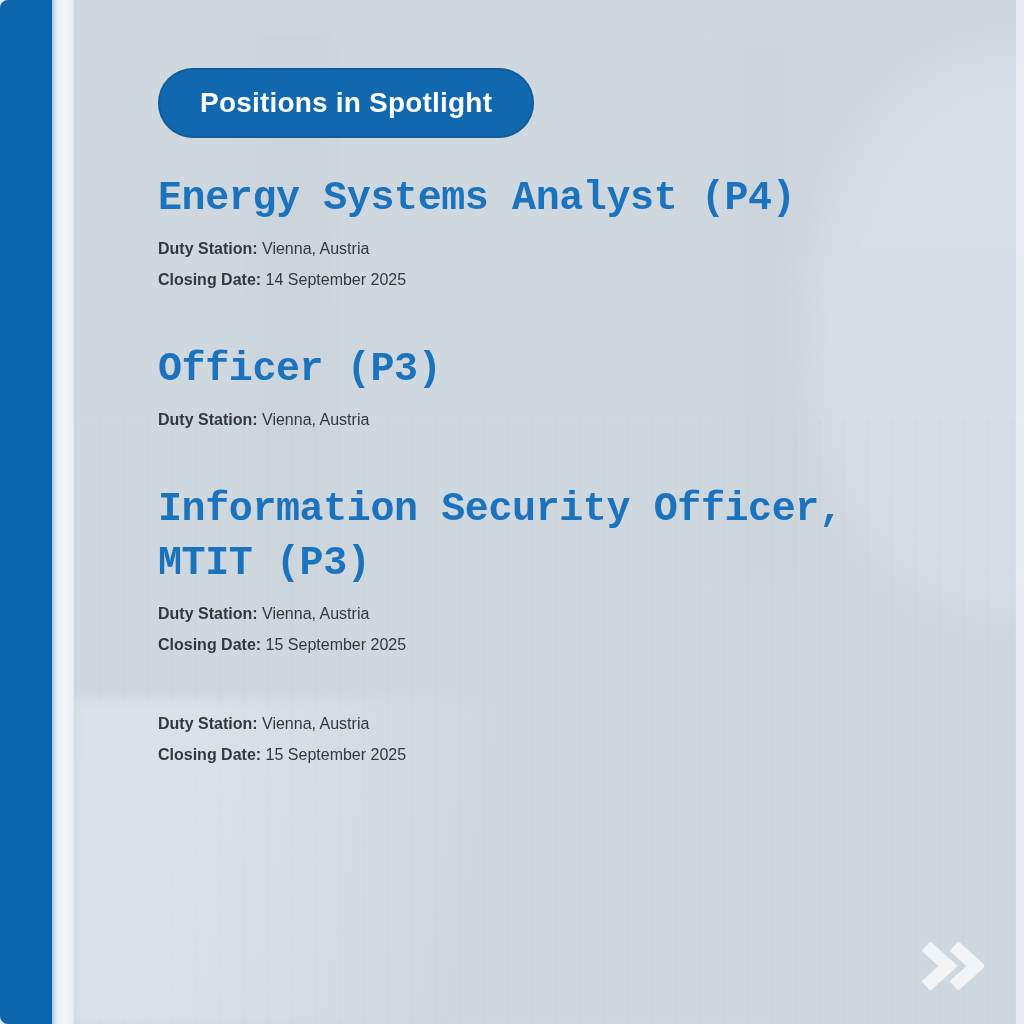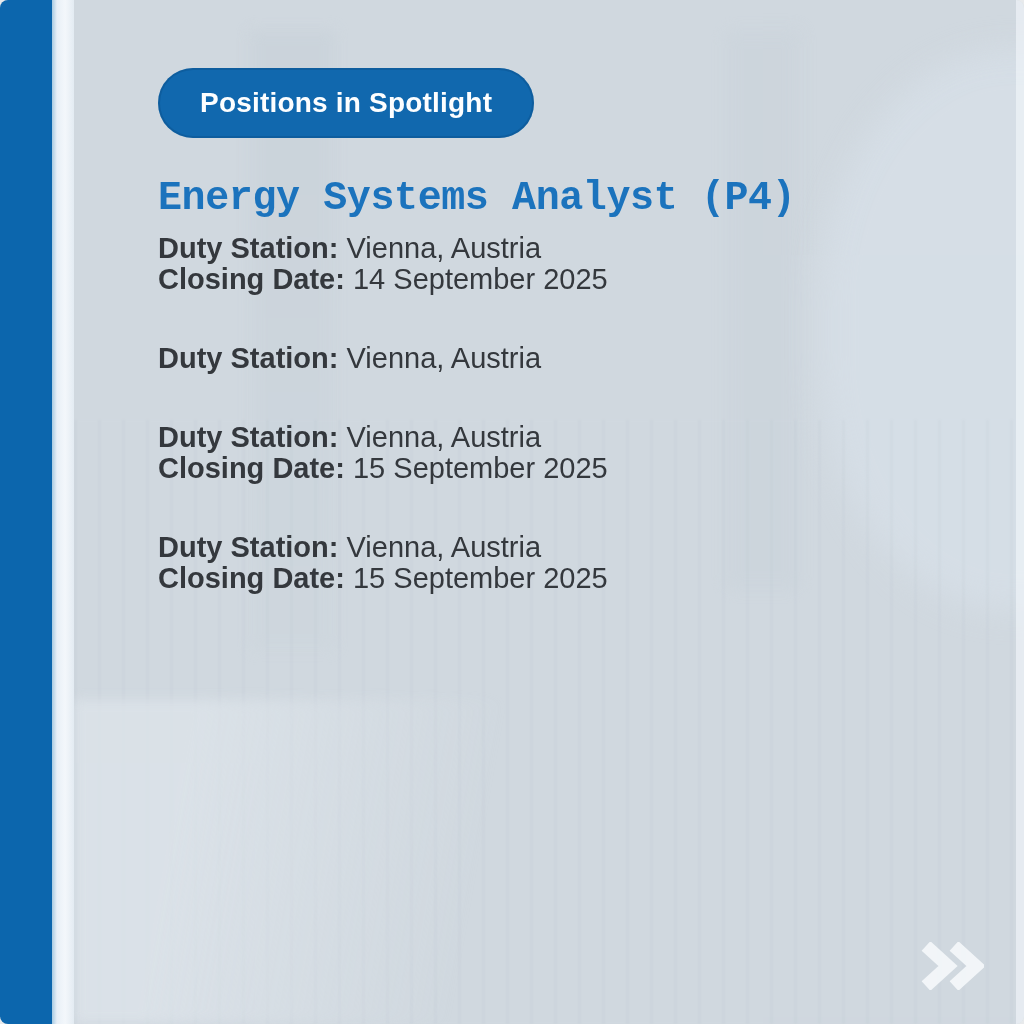--- a/index.html
+++ b/index.html
@@ -99,21 +99,21 @@
     color: #1b73bd;
     font-weight: bold;
     font-size: 40px;
     line-height: 54px;
     letter-spacing: -0.4px;
     margin: 0 0 7px 0;
   }
   .title-line { display: block; font-family: Liberation Mono, monospace; }
   .title-line:empty { display: none; }
   .meta-line {
-    font-size: 29px;
+    font-size: 16px;
     line-height: 31px;
     color: #34383d;
   }
   .meta-label { font-weight: bold; }
 
   
   .next-icon {
     position: absolute;
     right: 40px; bottom: 34px;
     width: 64px; height: 48px;
@@ -157,29 +157,34 @@
       </div>
       <div class="meta-line">
         <span class="meta-label">Closing Date:</span>
         <span>14 September 2025</span>
       </div>
     </div>
 
     
     <div class="job">
       <h2 class="job-title">
+        <span class="title-line">Officer (P3)</span>
       </h2>
       <div class="meta-line">
         <span class="meta-label">Duty Station:</span>
         <span>Vienna, Austria</span>
       </div>
     </div>
 
     
     <div class="job">
+      <h2 class="job-title">
+        <span class="title-line">Information Security Officer,</span>
+        <span class="title-line">MTIT (P3)</span>
+      </h2>
       <div class="meta-line">
         <span class="meta-label">Duty Station:</span>
         <span>Vienna, Austria</span>
       </div>
       <div class="meta-line">
         <span class="meta-label">Closing Date:</span>
         <span>15 September 2025</span>
       </div>
     </div>
 

